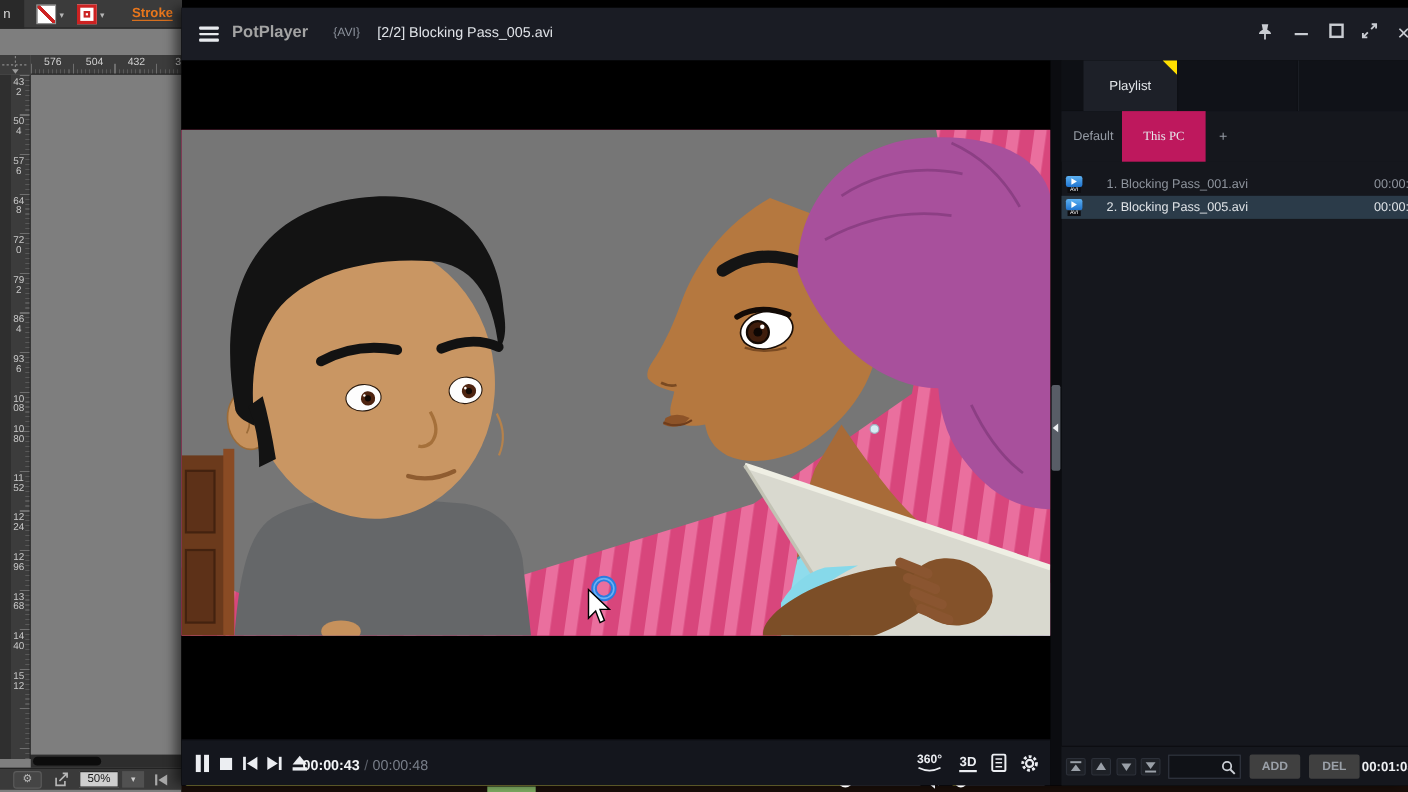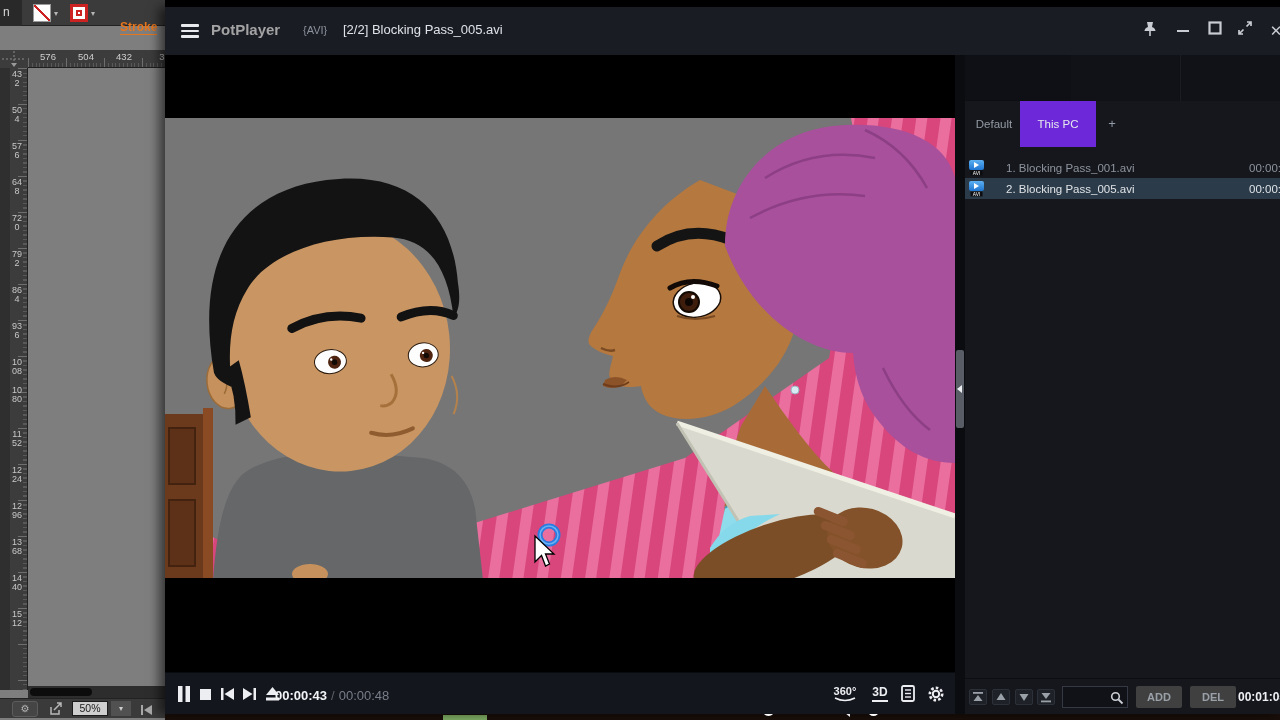--- a/index.html
+++ b/index.html
@@ -11,21 +11,21 @@
   
   #ai{left:0;top:0;width:165px;height:720px;background:#7e7e7e;}
   #ai-options{left:0;top:0;width:165px;height:26px;background:#3b3b3b;border-bottom:1px solid #222;}
   #ai-menu-block{left:0;top:0;width:22px;height:26px;background:#292929;color:#d8d8d8;font-size:12px;padding:5px 0 0 3px;}
   .swatch{position:absolute;top:4px;width:18px;height:18px;background:#fff;border:1px solid #9a9a9a;}
   #fill-swatch{left:33px;background:linear-gradient(to top right,#fff 44%,#cc2222 44%,#cc2222 56%,#fff 56%);}
   #stroke-swatch{left:70px;border:3px solid #cc2222;}
   #stroke-swatch .inner{position:absolute;left:3px;top:3px;width:6px;height:6px;border:2px solid #cc2222;}
   .dd{position:absolute;top:9px;font-size:8px;color:#b5b5b5;}
   #dd1{left:54px;} #dd2{left:91px;}
-  #stroke-label{left:120px;top:20px;color:#e8761c;font-size:12px;font-weight:600;
+  #stroke-label{left:120px;top:4px;color:#e8761c;font-size:12px;font-weight:600;
                 border-bottom:1px solid #e8761c;white-space:nowrap;max-width:42px;overflow:hidden;}
   #ai-tabbar{left:0;top:26px;width:165px;height:24px;background:#272727;}
   #ai-doc-tab{left:4px;top:2px;height:22px;max-width:160px;background:#4a4a4a;border-radius:3px 3px 0 0;
               color:#ececec;font-size:11.5px;font-weight:bold;padding:4px 8px 0 8px;
               white-space:nowrap;overflow:hidden;}
   #ai-corner{left:0;top:50px;width:28px;height:18px;background:#3c3c3c;}
   #ai-hruler{left:28px;top:50px;width:137px;height:18px;background:#3c3c3c;border-bottom:1px solid #1f1f1f;
       background-image:
         repeating-linear-gradient(90deg,#6e6e6e 0 1px,transparent 1px 38px),
         repeating-linear-gradient(90deg,#595959 0 1px,transparent 1px 3.8px);
@@ -102,22 +102,22 @@
   #pp-playlist{left:800px;top:48px;width:330px;height:659px;background:#15171d;}
   #pl-tabs{left:0;top:0;width:330px;height:46px;background:#0e1015;border-bottom:1px solid #0c0e12;}
   .pl-tab-slot{position:absolute;top:0;height:46px;background:#101218;}
   #slot1{left:106px;width:108px;} #slot2{left:215px;width:115px;border-left:1px solid #1a1d24;}
   #pl-tab-playlist{left:20px;top:0;width:85px;height:46px;background:#1d2028;color:#e3e6ea;
       font-size:12px;text-align:center;line-height:46px;}
   #pl-corner{position:absolute;right:0;top:0;width:0;height:0;
       border-top:13px solid #ffdf00;border-left:13px solid transparent;}
   #pl-subtabs{left:0;top:46px;width:330px;height:46px;background:#15171d;}
   #pl-default{left:4px;top:0;width:50px;height:46px;color:#959ba4;font-size:11.5px;text-align:center;line-height:46px;}
-  #pl-thispc{left:55px;top:0;width:76px;height:46px;background:#6d28d9;color:#e6e9ed;
-      font-size:11.5px;text-align:center;line-height:46px;}
+  #pl-thispc{left:55px;top:0;width:76px;height:46px;background:#be185d;color:#e6e9ed;
+      font-size:11.5px;text-align:center;line-height:46px;font-family:Liberation Serif, serif;}
   #pl-plus{left:133px;top:0;width:28px;height:46px;color:#959ba4;font-size:13px;text-align:center;line-height:46px;}
   #pl-items{left:0;top:102px;width:330px;}
   .pl-item{display:flex;align-items:center;height:21px;padding-left:4px;font-size:11.5px;color:#8e949d;}
   .pl-item.selected{background:#2b3b49;color:#dfe3e7;}
   .avi-icon{width:15px;height:16px;margin-right:6px;flex:0 0 auto;position:relative;}
   .avi-icon .film{height:10px;background:linear-gradient(#5db1f2,#1f74cf);border-radius:2px;position:relative;}
   .avi-icon .film .tri{position:absolute;left:5px;top:2px;width:0;height:0;
       border-top:3px solid transparent;border-bottom:3px solid transparent;border-left:5px solid #fff;}
   .avi-icon .badge{height:6px;background:#0d0d10;color:#fff;font-size:6px;line-height:6px;
       text-align:center;transform:scale(.8);transform-origin:center;}
@@ -409,20 +409,24 @@
     <div id="pp-divider" class="abs">
       <div id="pp-collapse" class="abs">
         <div class="arr"></div>
       </div>
     </div>
 
     <div id="pp-playlist" class="abs">
       <div id="pl-tabs" class="abs">
         <div id="slot1" class="pl-tab-slot"></div>
         <div id="slot2" class="pl-tab-slot"></div>
+        <div id="pl-tab-playlist" class="abs">
+          <span>Playlist</span>
+          <div id="pl-corner"></div>
+        </div>
       </div>
       <div id="pl-subtabs" class="abs">
         <div id="pl-default" class="abs">Default</div>
         <div id="pl-thispc" class="abs">This PC</div>
         <div id="pl-plus" class="abs">+</div>
       </div>
       <div id="pl-items" class="abs">
         <div class="pl-item">
           <div class="avi-icon">
             <div class="film">

